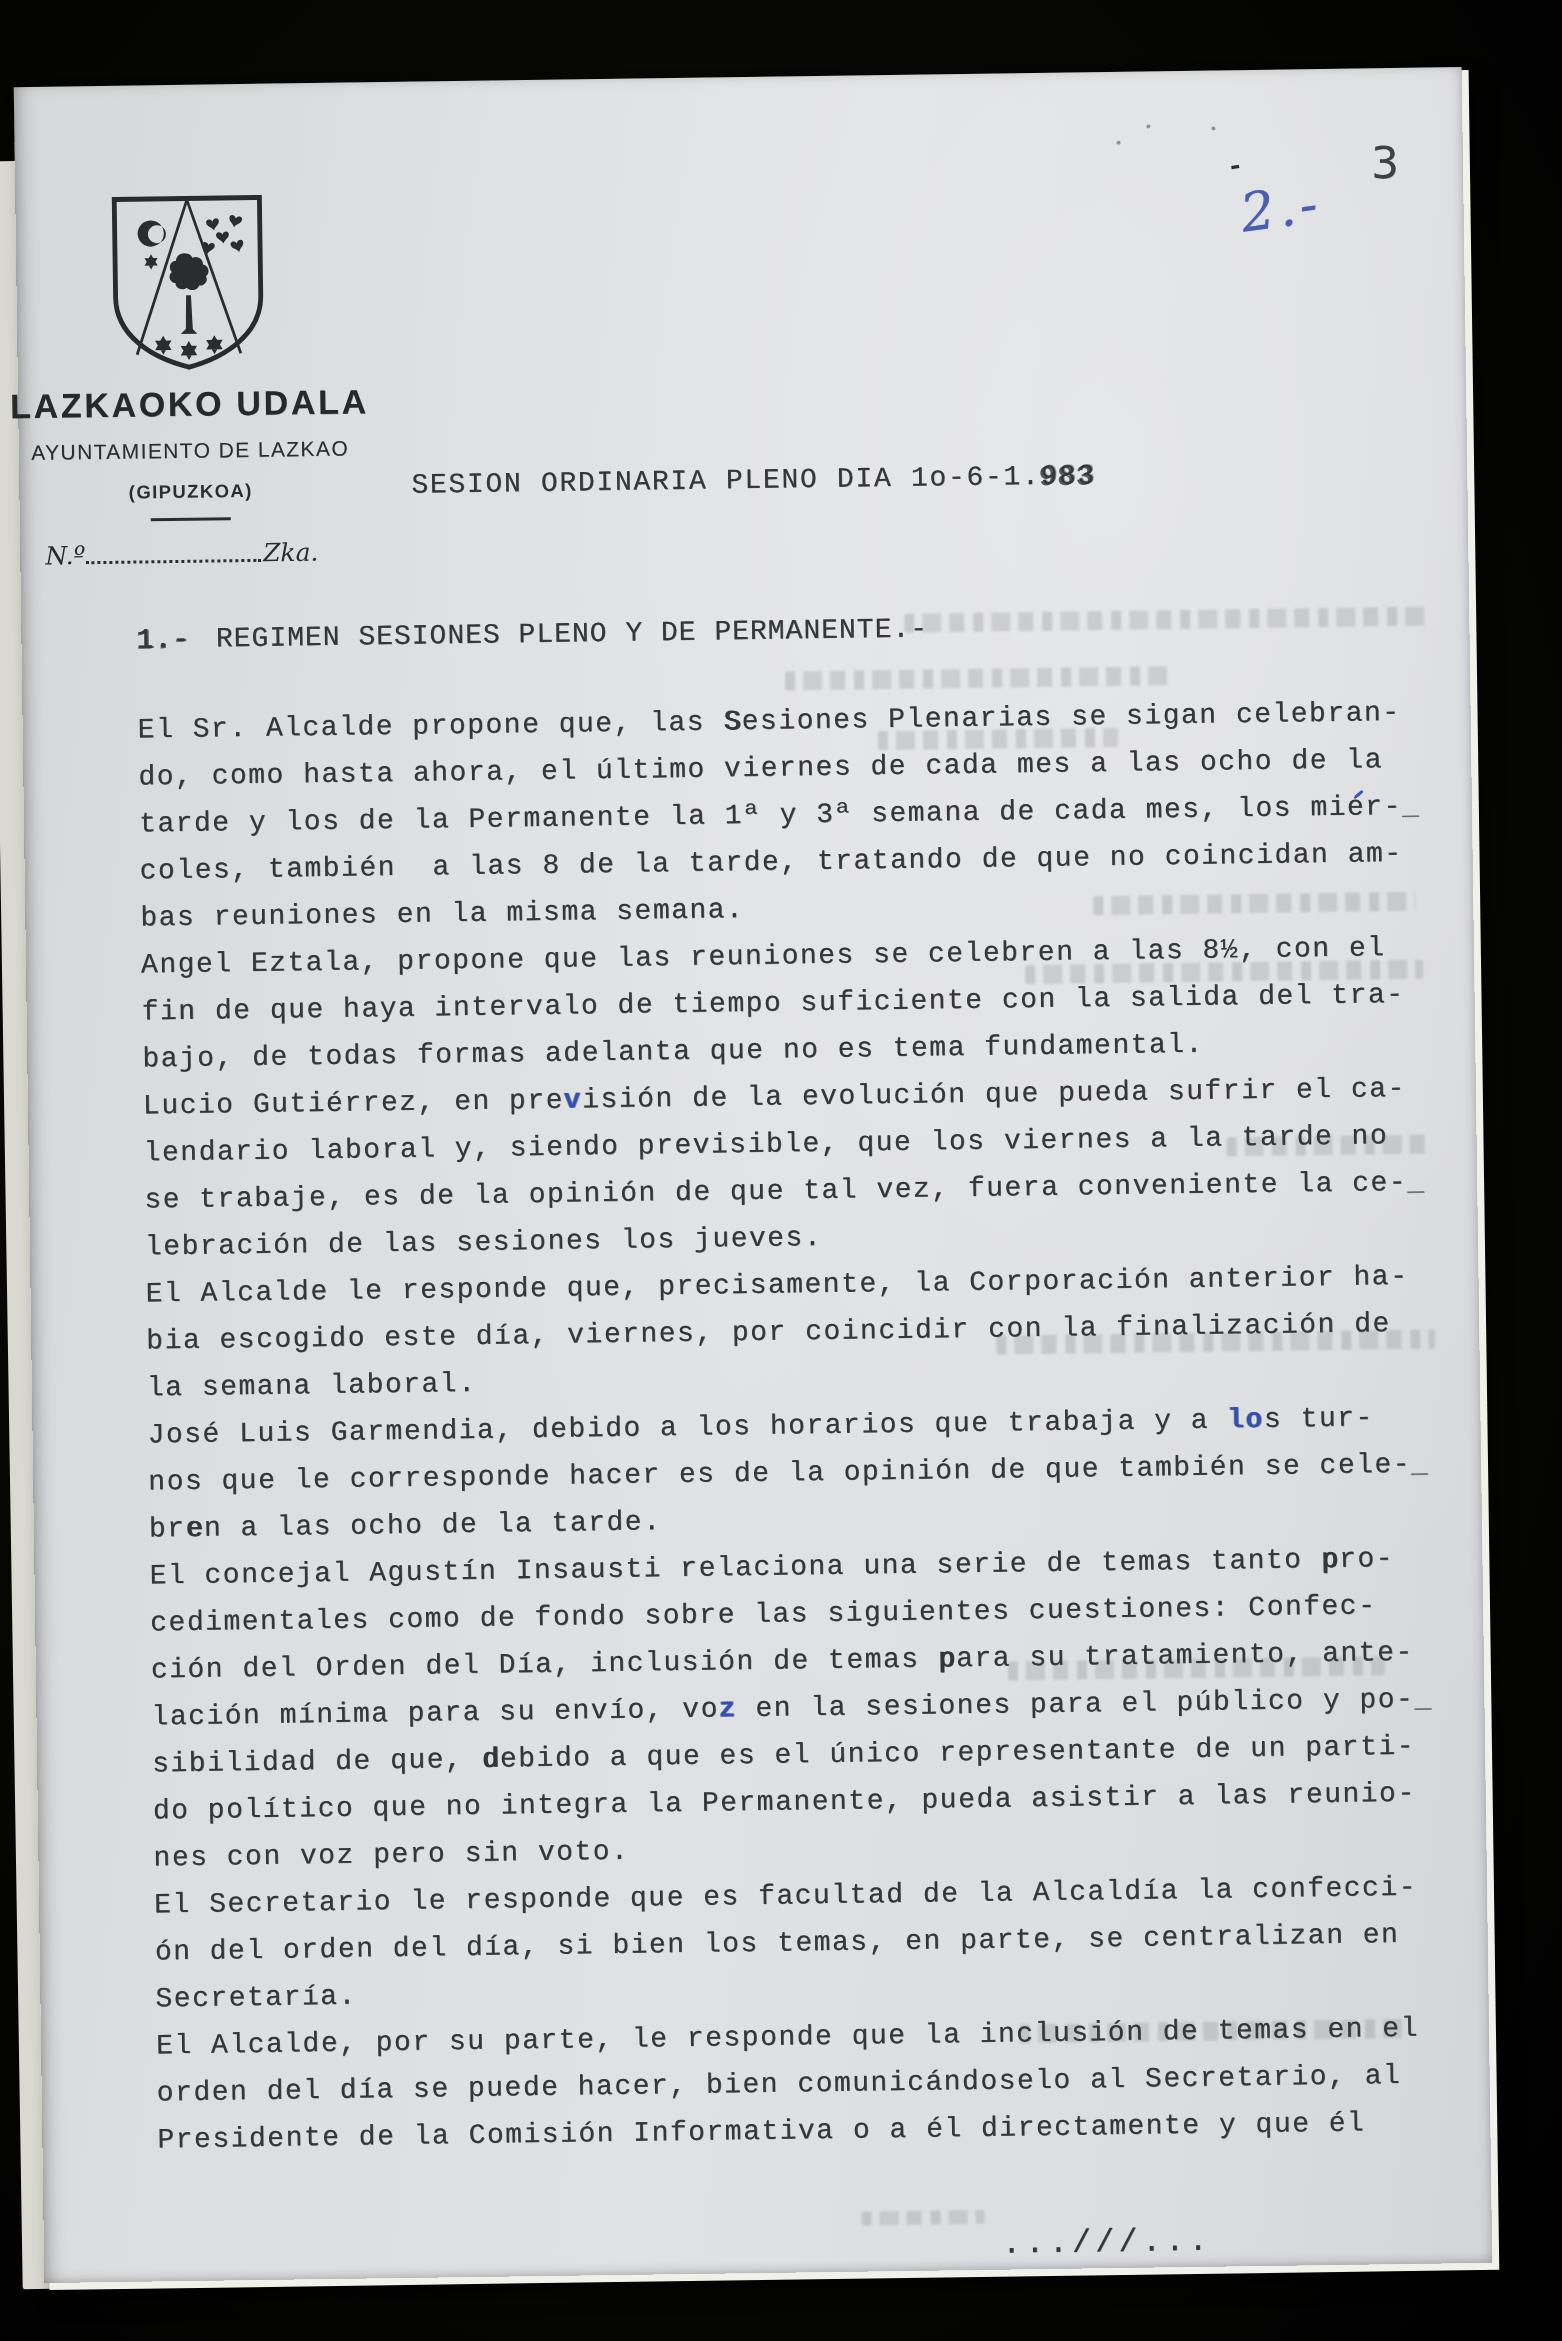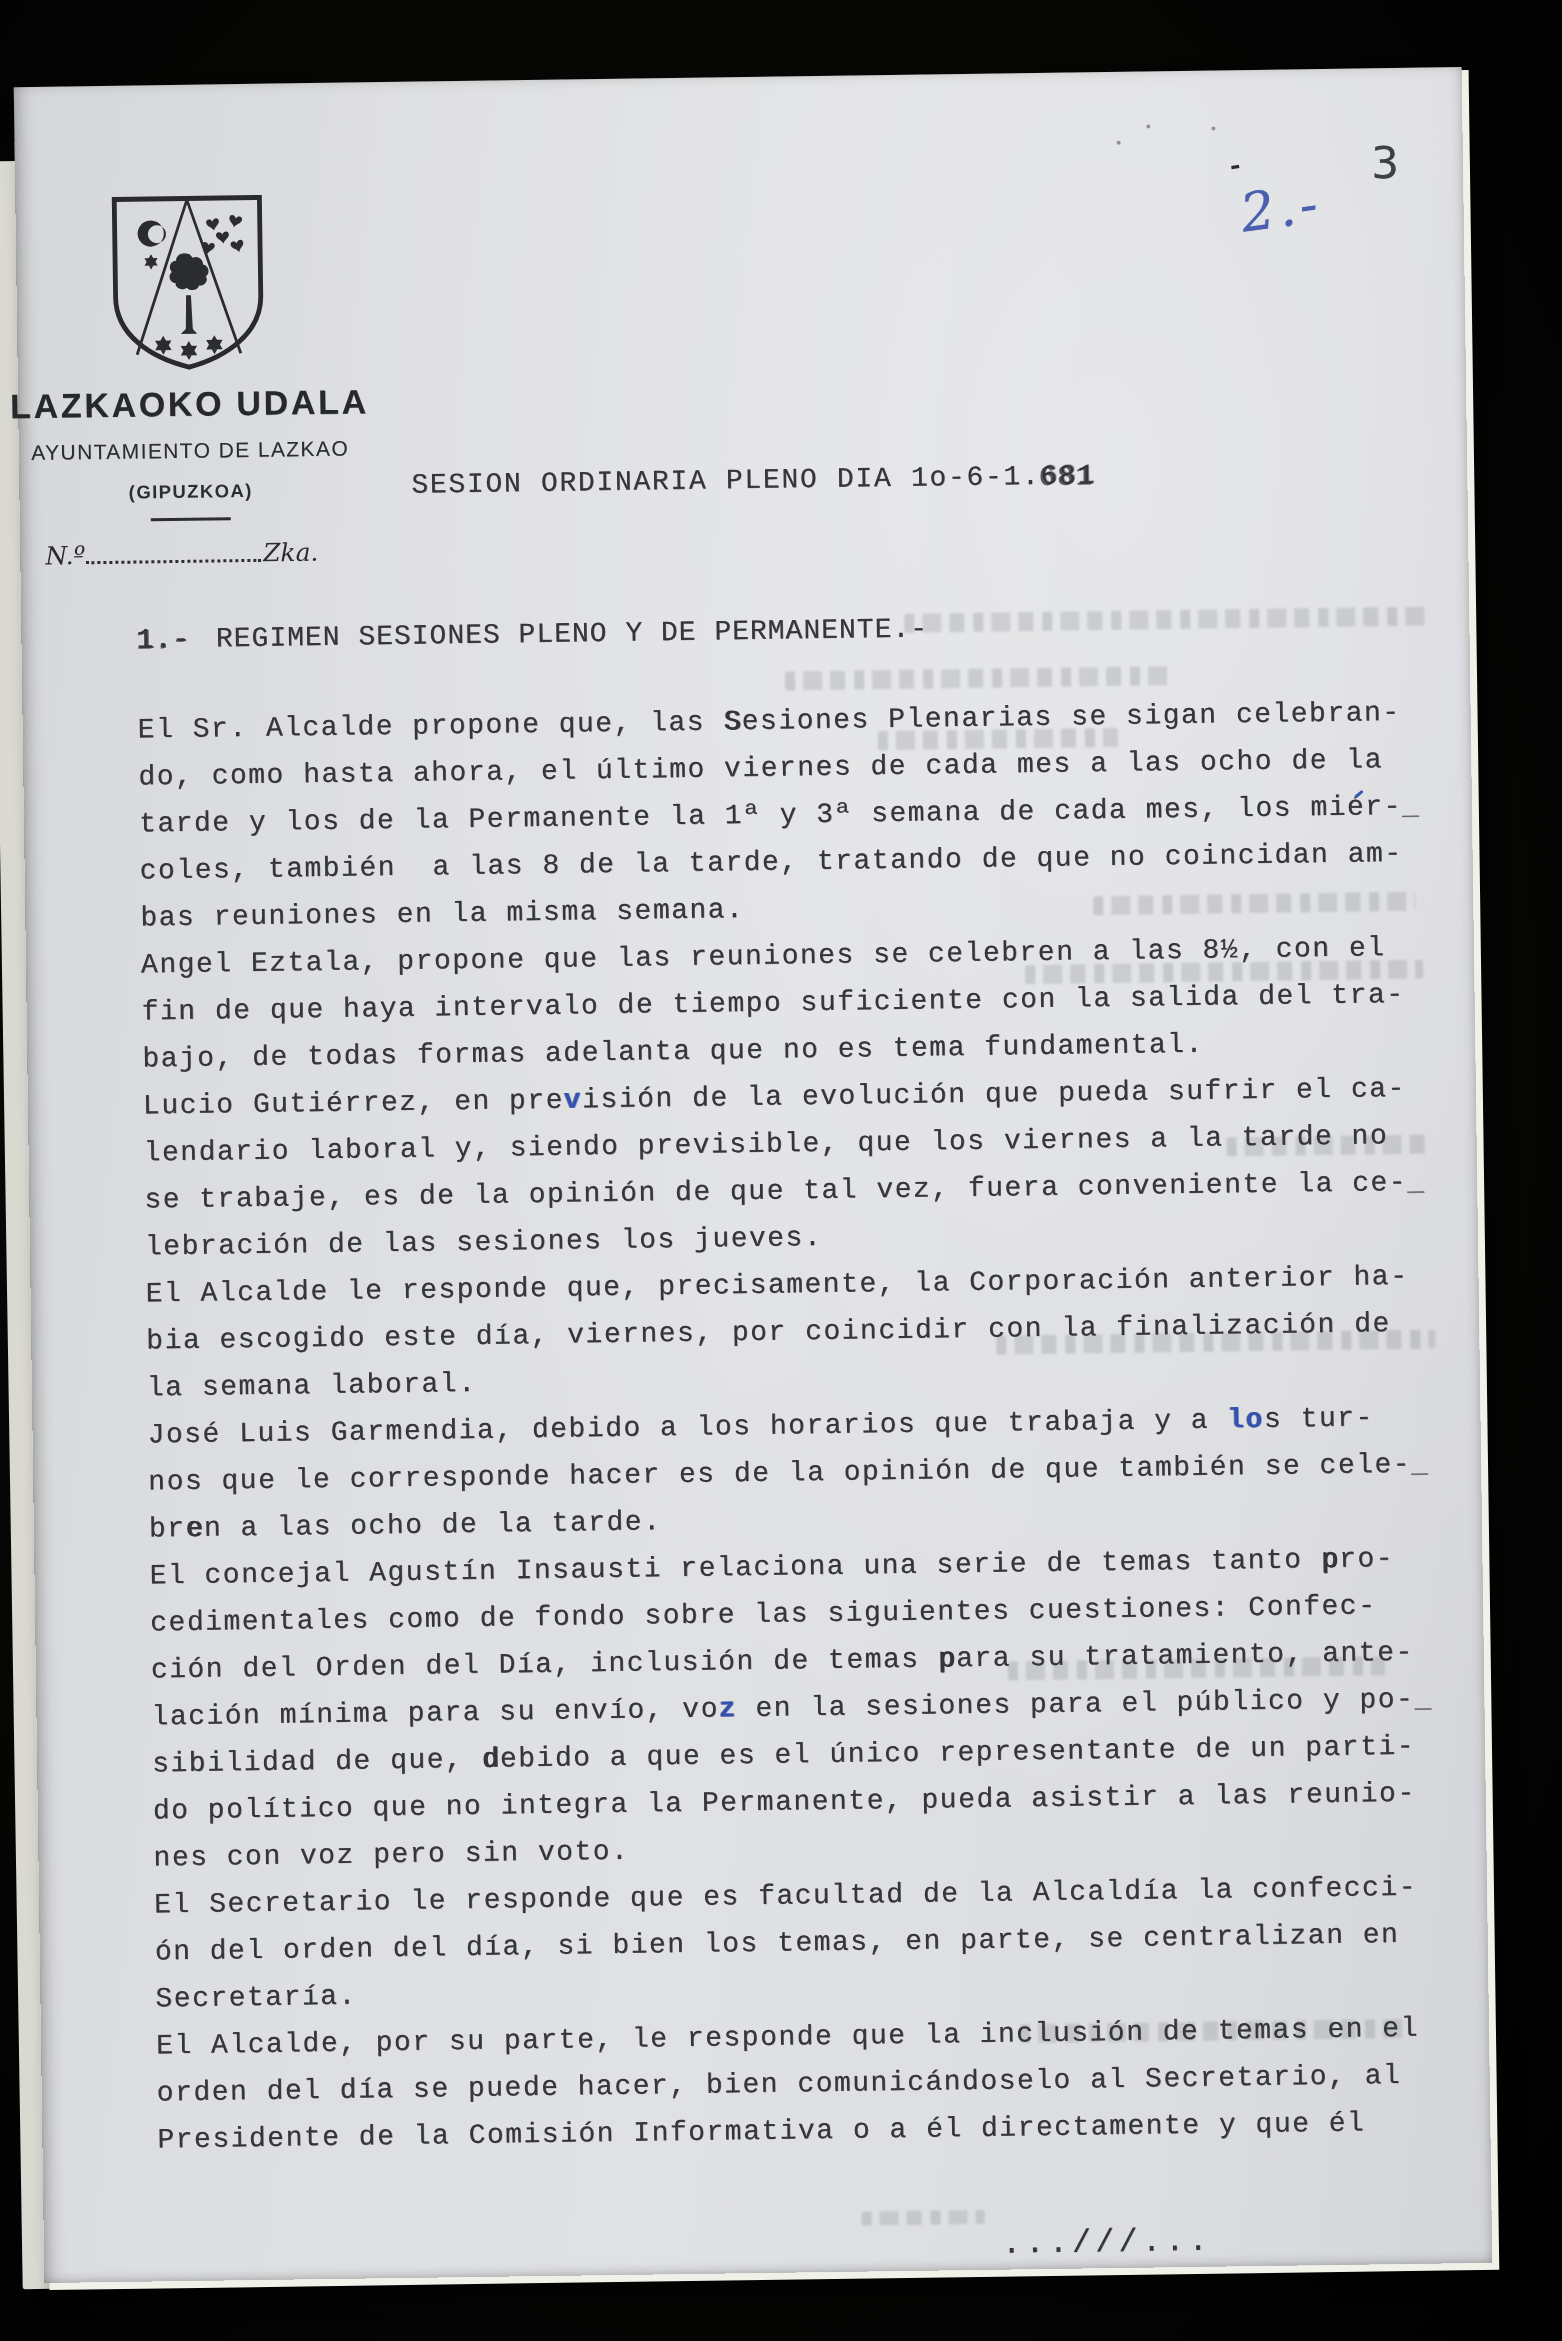--- a/index.html
+++ b/index.html
@@ -117,21 +117,21 @@
         </g>
       </svg>
       <div class="org-eu">LAZKAOKO UDALA</div>
       <div class="org-es">AYUNTAMIENTO DE LAZKAO</div>
       <div class="province">(GIPUZKOA)</div>
       <div class="province-rule"></div>
     </div>
 
     <div class="ref-line"><span>N.º</span><span class="ref-dots"></span><span>Zka.</span></div>
 
-    <div class="abs typed session-title"><span>SESION ORDINARIA PLENO DIA 1o-6-1.</span><span class="overstruck">681</span></div>
+    <div class="abs typed session-title"><span>SESION ORDINARIA PLENO DIA 1o-6-1.</span><span class="overstruck">983</span></div>
 
     <div class="abs typed section-heading"><span class="section-number">1.-</span><span>REGIMEN SESIONES PLENO Y DE PERMANENTE.-</span></div>
 
     <div class="ghost" style="left:883px;top:539px;width:521px;"></div>
     <div class="ghost" style="left:763px;top:595px;width:384px;"></div>
     <div class="ghost" style="left:855px;top:656px;width:240px;"></div>
     <div class="ghost" style="left:1068px;top:824px;width:322px;"></div>
     <div class="ghost" style="left:999px;top:892px;width:398px;"></div>
     <div class="ghost" style="left:1198px;top:1067px;width:206px;"></div>
     <div class="ghost" style="left:965px;top:1262px;width:439px;"></div>

